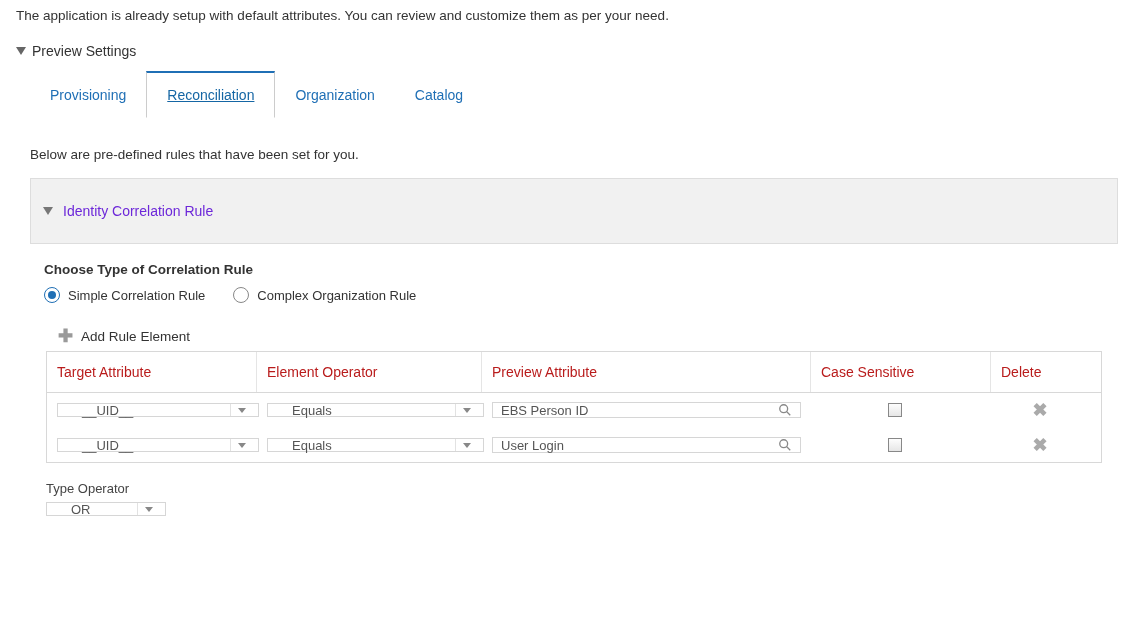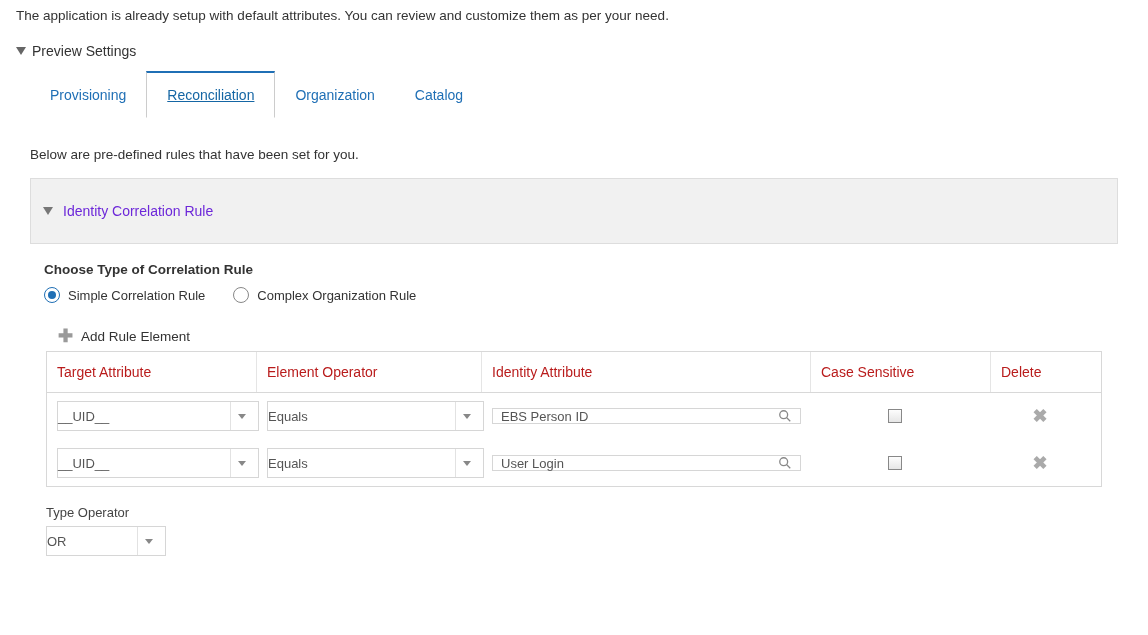--- a/index.html
+++ b/index.html
@@ -159,24 +159,24 @@
     padding: 8px 6px;
   }
   .rules-row + .rules-row { border-top: 1px solid transparent; }
   .rules-row > div {
     padding: 0 4px;
   }
   .select-field {
     position: relative;
     border: 1px solid #d6d6d6;
     background: #fff;
-    height: 30px;
-    display: flex;
-    align-items: center;
-    padding: 0 30px 0 0;
+    height: 14px;
+    display: flex;
+    align-items: center;
+    padding: 0 30px 0 24px;
     font-size: 13px;
     color: #555;
     cursor: pointer;
   }
   .select-field .chev {
     position: absolute;
     right: 6px;
     top: 0;
     bottom: 0;
     width: 22px;
@@ -282,21 +282,21 @@
 
 <div class="add-row">
   <span class="plus">✚</span>
   <span class="label">Add Rule Element</span>
 </div>
 
 <div class="rules-table">
   <div class="rules-header">
     <div class="col-target">Target Attribute</div>
     <div class="col-op">Element Operator</div>
-    <div class="col-ident">Identity Attribute</div>
+    <div class="col-ident">Preview Attribute</div>
     <div class="col-cs">Case Sensitive</div>
     <div class="col-del">Delete</div>
   </div>
 
   <div class="rules-row">
     <div class="col-target">
       <div class="select-field">
         <span>__UID__</span>
         <span class="chev">
             <span class="chev-svg"></span>

